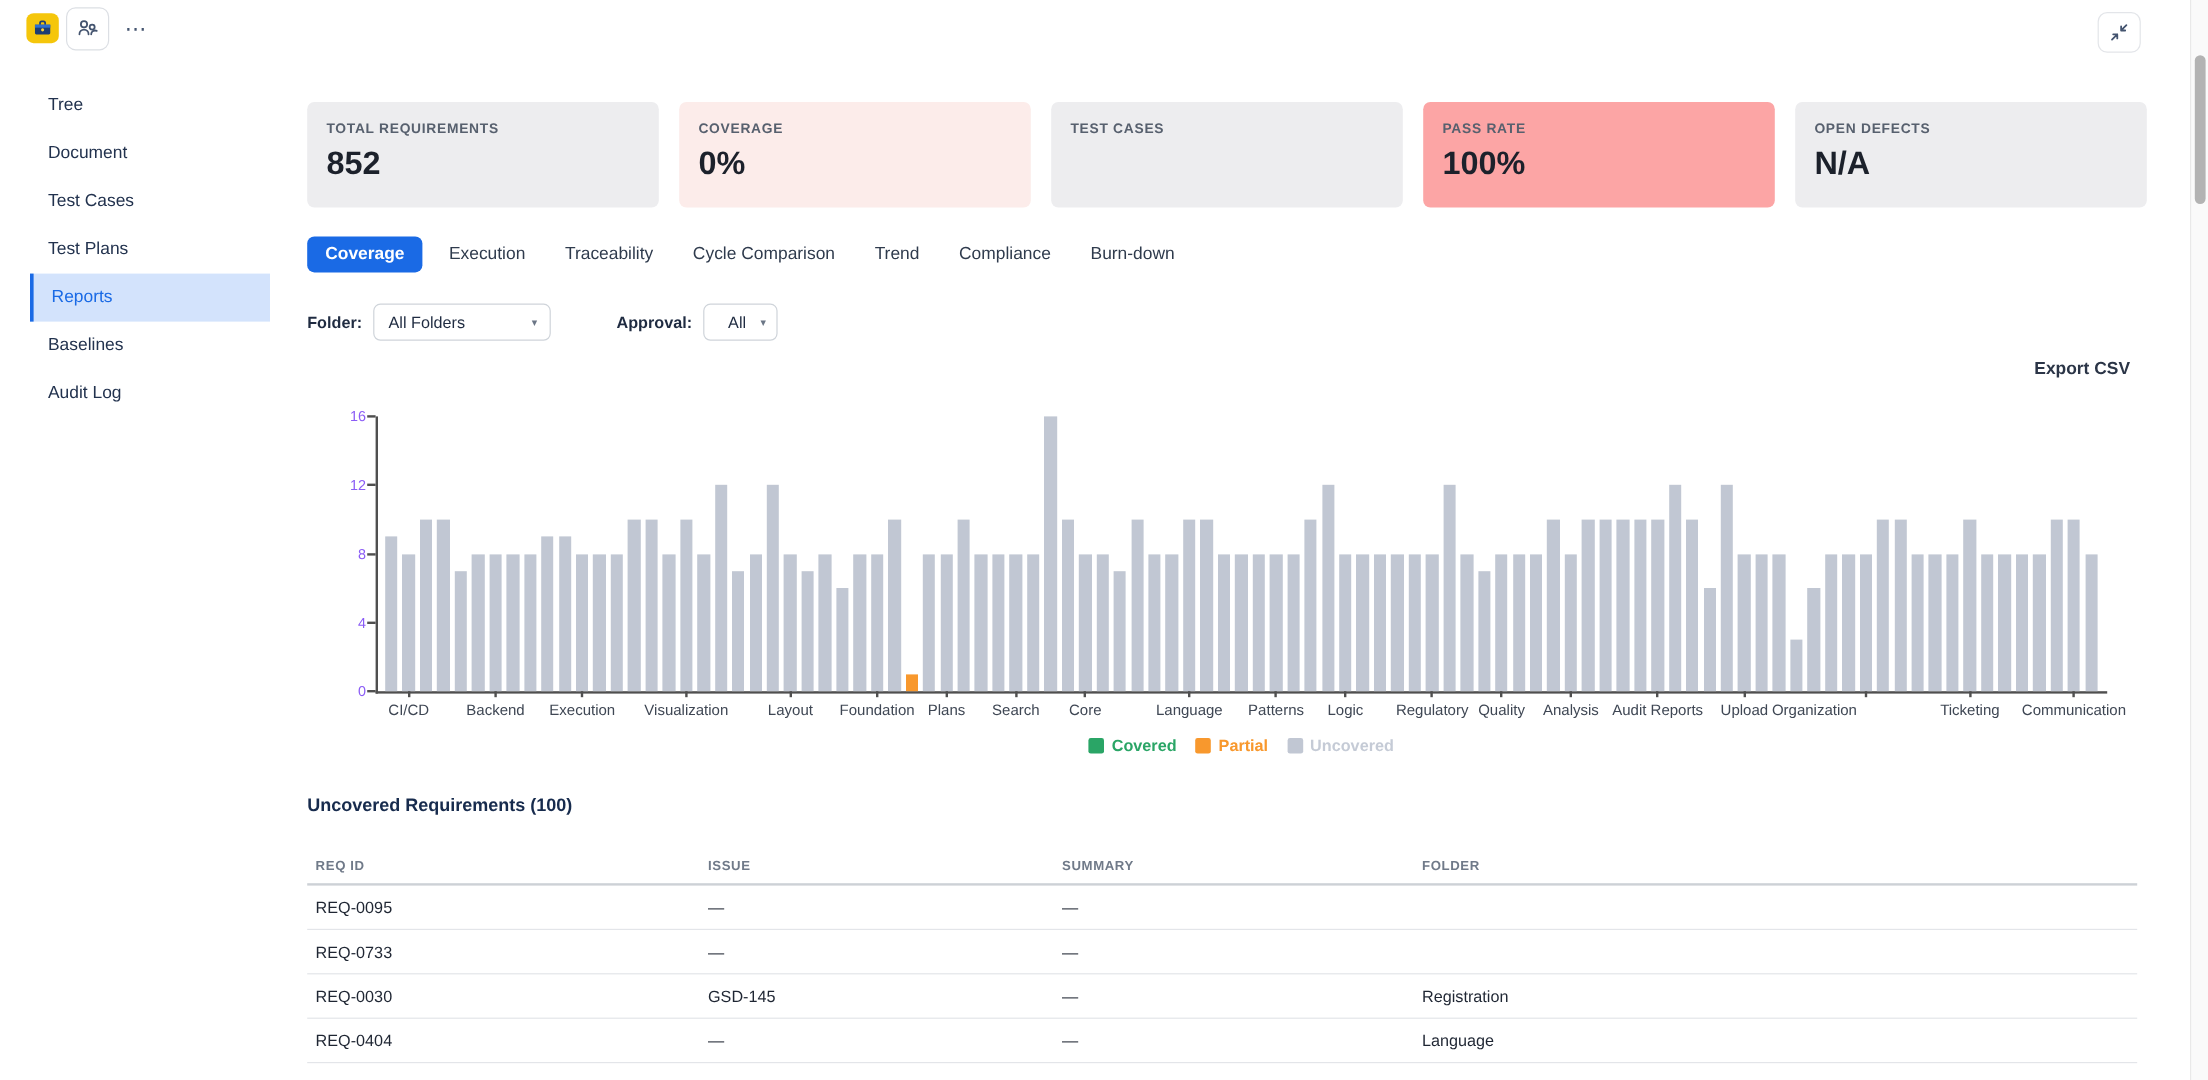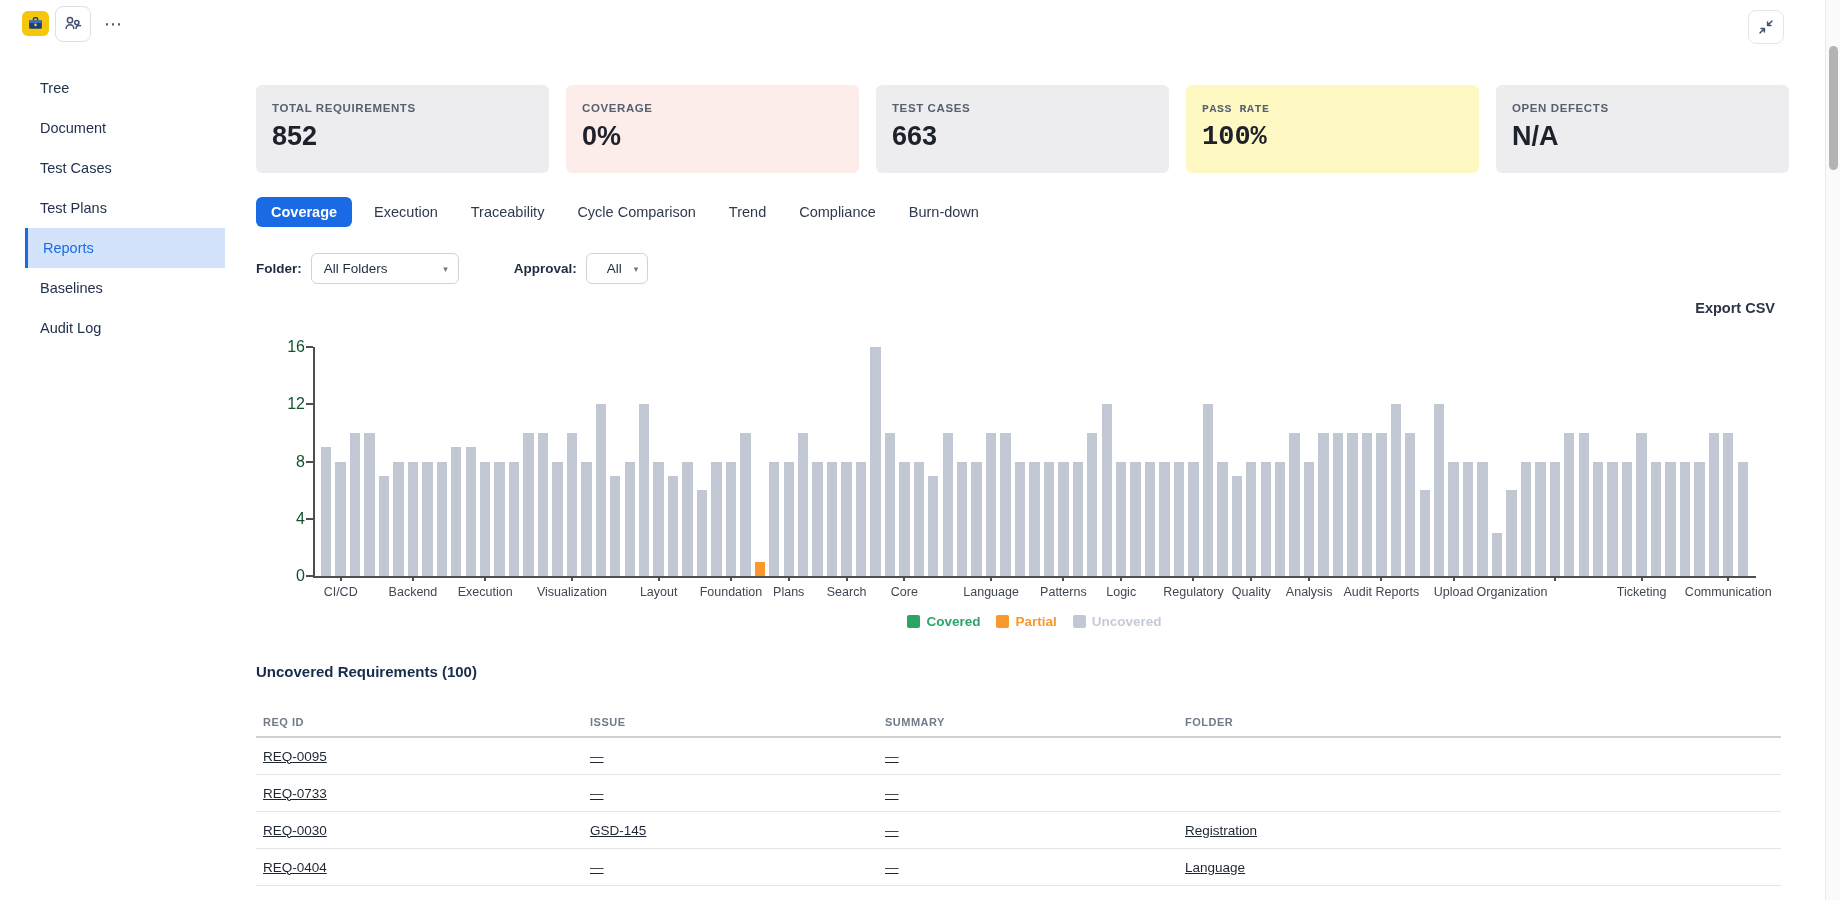--- a/index.html
+++ b/index.html
@@ -19,21 +19,21 @@
 
   
   .sidebar { position:absolute; left:0; top:68px; width:225px; }
   .side-item { position:relative; height:40px; display:flex; align-items:center; padding-left:40px; font-size:14.5px; color:#22324E; cursor:pointer; }
   .side-item.selected { background:#D3E3FC; color:#1A6AE5; margin-left:25px; padding-left:15px; border-left:3px solid #1A6AE5; }
 
   
   .cards { position:absolute; left:256px; top:85px; width:1533px; display:flex; gap:17px; }
   .card { width:293px; height:88px; border-radius:6px; padding:17px 16px; background:#EDEDEF; }
   .card.pink { background:#FCECEA; }
-  .card.green { background:#fef9c3;font-family:Liberation Mono, monospace; }
+  .card.green { background:#fca5a5; }
   .card-label { font-size:11.5px; font-weight:700; letter-spacing:0.6px; color:#57606E; text-transform:uppercase; }
   .card-value { margin-top:7px; font-size:27px; font-weight:800; color:#1C212B; }
 
   
   .tabs { position:absolute; left:256px; top:197px; display:flex; gap:11px; align-items:center; }
   .tab { padding:7px 11px; font-size:14.5px; color:#2F3B4D; border-radius:6px; cursor:pointer; white-space:nowrap; }
   .tab.active { background:#1A6AE5; color:#fff; font-weight:600; padding:7px 15px; }
 
   
   .filters { position:absolute; left:256px; top:253px; display:flex; align-items:center; }
@@ -42,34 +42,34 @@
   .select .caret { color:#6B7686; font-size:9px; margin-left:12px; }
   .sel-folder { width:148px; margin-left:9px; }
   .sel-approval { width:62px; margin-left:9px;padding-left:20px; }
   .approval-label { margin-left:55px; }
 
   .export-csv { position:absolute; right:65px; top:300px; font-size:14.5px; font-weight:600; color:#2B3547; cursor:pointer; }
 
   
   .plot { position:absolute; left:313px; top:347px; width:1443px; height:231px; border-left:2px solid #4F4F4F; border-bottom:2px solid #4F4F4F; }
   .bar { position:absolute; bottom:0; background:#C1C7D3; }
-  .ytick { position:absolute; right:100%; margin-right:10px; transform:translateY(-50%); font-size:16px; color:#14532d; white-space:nowrap; }
+  .ytick { position:absolute; right:100%; margin-right:10px; transform:translateY(-50%); font-size:12px; color:#8b5cf6; white-space:nowrap; }
   .ymark { position:absolute; left:-9px; width:7px; height:2px; background:#4F4F4F; transform:translateY(-50%); }
   .xmark { position:absolute; top:100%; width:2px; height:5px; background:#4F4F4F; transform:translateX(-50%); }
   .xlabel { position:absolute; top:100%; margin-top:9px; transform:translateX(-50%); font-size:12.5px; color:#3F4754; white-space:nowrap; }
   .legend { position:absolute; left:313px; top:614px; width:1443px; display:flex; justify-content:center; gap:16px; }
   .legend-item { display:flex; align-items:center; gap:6px; font-size:13.5px; font-weight:600; }
   .legend-swatch { width:13px; height:13px; border-radius:2px; }
 
   
   .table-title { position:absolute; left:256px; top:663px; font-size:15px; font-weight:700; color:#172B4D; }
   .uncov-table { position:absolute; left:256px; top:708px; width:1525px; }
   .t-header { display:grid; grid-template-columns:327px 295px 300px 1fr; height:30px; align-items:center; border-bottom:2px solid #CDD1D6; }
   .t-header > div { padding-left:7px; font-size:11px; font-weight:700; letter-spacing:0.5px; text-transform:uppercase; color:#707A89; }
-  .t-row { display:grid; grid-template-columns:327px 295px 300px 1fr; height:37px; align-items:center; border-bottom:1px solid #E3E5E9; cursor:pointer;text-decoration:underline; }
+  .t-row { display:grid; grid-template-columns:327px 295px 300px 1fr; height:37px; align-items:center; border-bottom:1px solid #E3E5E9; cursor:pointer; }
   .t-row > div { padding-left:7px; font-size:13.5px; color:#1F2633; }
 </style>
 </head>
 <body>
 
 <div class="screen">
 
   <div class="logo-btn">
     <span style="display:flex;">
       <svg width="17" height="17" viewBox="0 0 16 16">
@@ -120,21 +120,20 @@
     <div class="card">
       <div class="card-label">TOTAL REQUIREMENTS</div>
       <div class="card-value">852</div>
     </div>
     <div class="card pink">
       <div class="card-label">COVERAGE</div>
       <div class="card-value">0%</div>
     </div>
     <div class="card">
       <div class="card-label">TEST CASES</div>
-      <div class="card-value">663</div>
     </div>
     <div class="card green">
       <div class="card-label">PASS RATE</div>
       <div class="card-value">100%</div>
     </div>
     <div class="card">
       <div class="card-label">OPEN DEFECTS</div>
       <div class="card-value">N/A</div>
     </div>
   </div>

